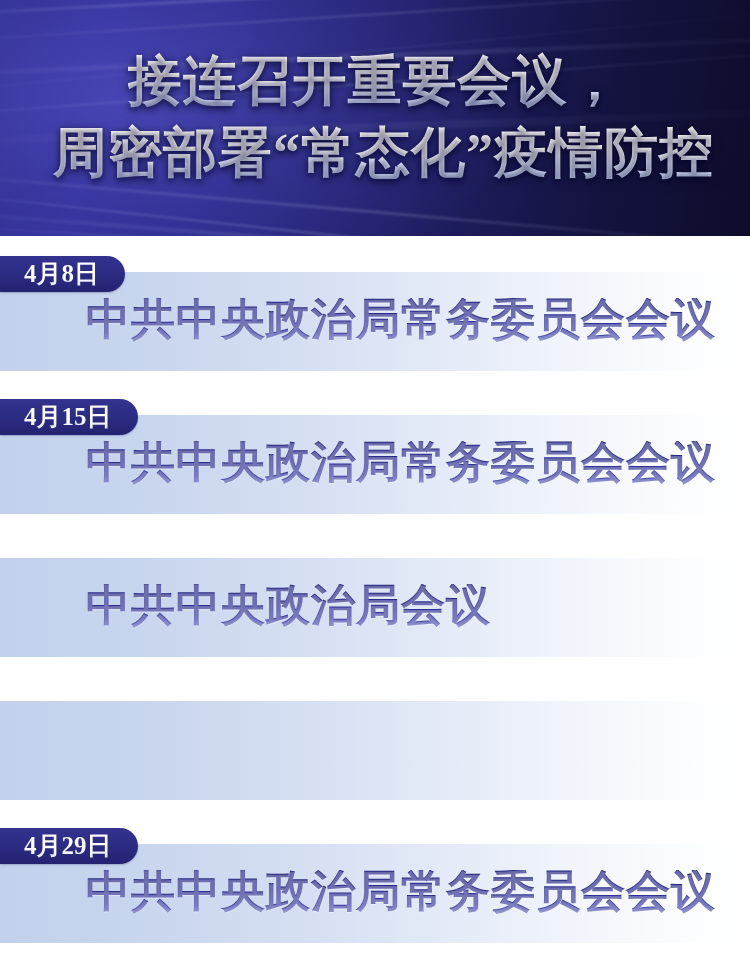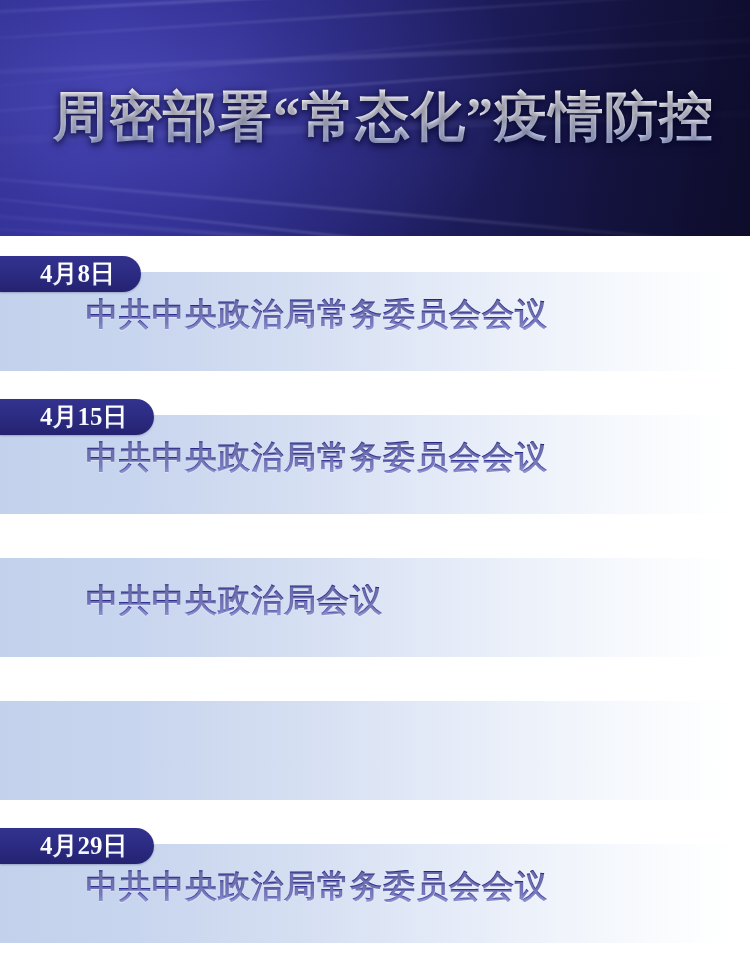--- a/index.html
+++ b/index.html
@@ -131,21 +131,21 @@
         #e6ecf8 62%,
         #f4f7fc 80%,
         #fdfefe 94%,
         #ffffff 100%);
   }
   .badge {
     position: absolute;
     left: 0;
     top: 20px;
     height: 36px;
-    padding: 0 26px 0 40px;
+    padding: 0 26px 0 24px;
     display: flex;
     align-items: center;
     background: linear-gradient(180deg, #33338f 0%, #2c2c84 45%, #242270 100%);
     border-top-right-radius: 20px;
     border-bottom-right-radius: 20px;
     color: #ffffff;
     font-size: 25px;
     font-weight: bold;
     letter-spacing: 0px;
     line-height: 1;
@@ -157,21 +157,21 @@
     -webkit-background-clip: text;
     background-clip: text;
     color: transparent;
     -webkit-text-fill-color: transparent;
     transform: translateY(-1px);
   }
   .row-title {
     position: absolute;
     left: 86px;
     top: 62px;
-    font-size: 32px;
+    font-size: 44px;
     font-weight: bold;
     letter-spacing: 1px;
     line-height: 1;
     white-space: nowrap;
     background: linear-gradient(180deg,
         #1e1f7d 0%,
         #232487 45%,
         #33359b 78%,
         #5b5fb8 100%);
     -webkit-background-clip: text;
@@ -191,20 +191,21 @@
     <div class="streak s3"></div>
     <div class="streak s8"></div>
     <div class="streak s4"></div>
     <div class="streak s9"></div>
     <div class="streak s5"></div>
     <div class="streak s6"></div>
     <div class="streak s7"></div>
     <div class="streak s10"></div>
   </div>
   <div class="title-wrap">
+    <div class="title-line l1">接连召开重要会议，</div>
     <div class="title-line l2">周密部署“常态化”疫情防控</div>
   </div>
 </div>
 
 <div class="rows">
 
   <div class="row">
     <div class="band"></div>
     <div class="badge">
       <span class="badge-text">4月8日</span>

